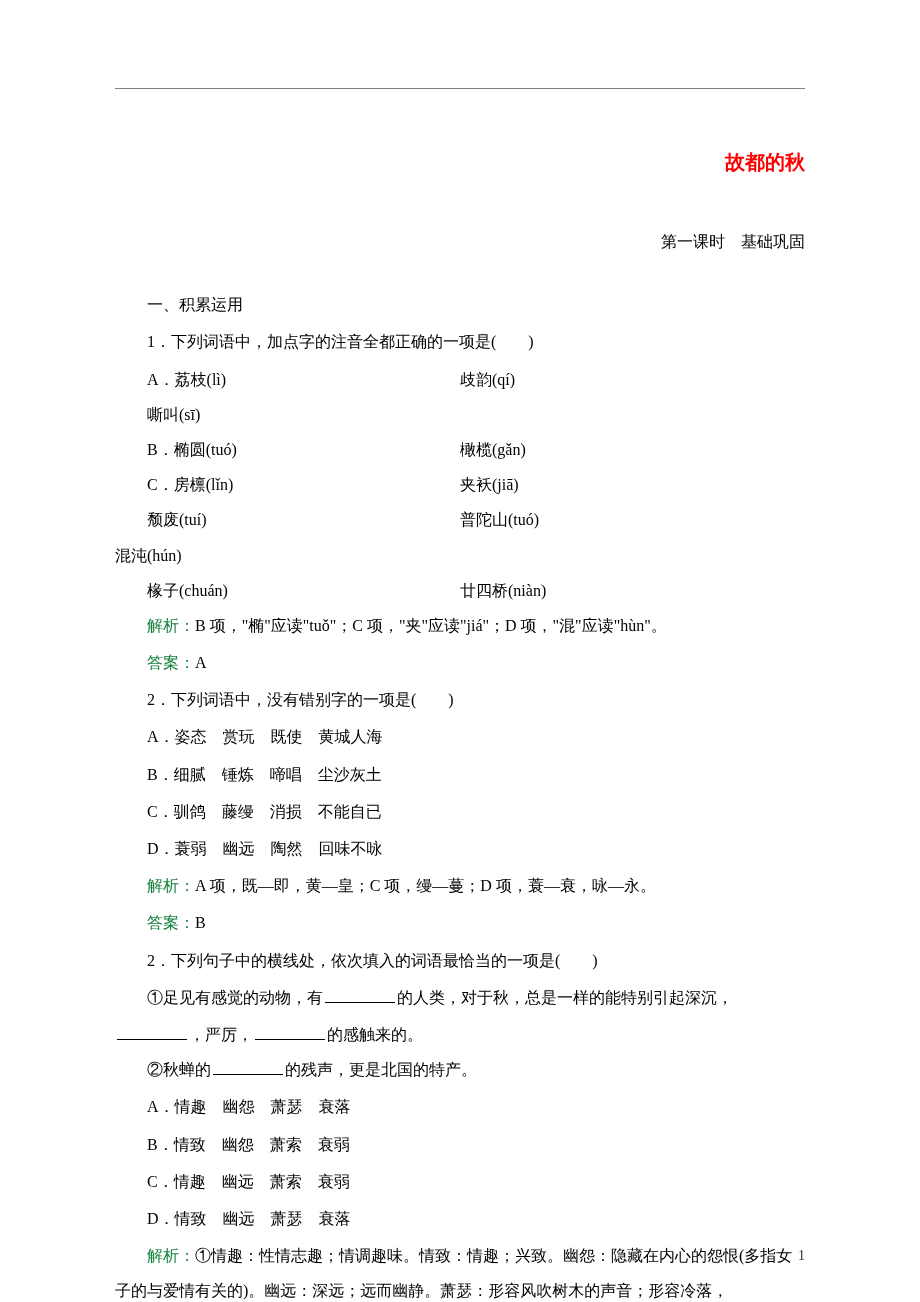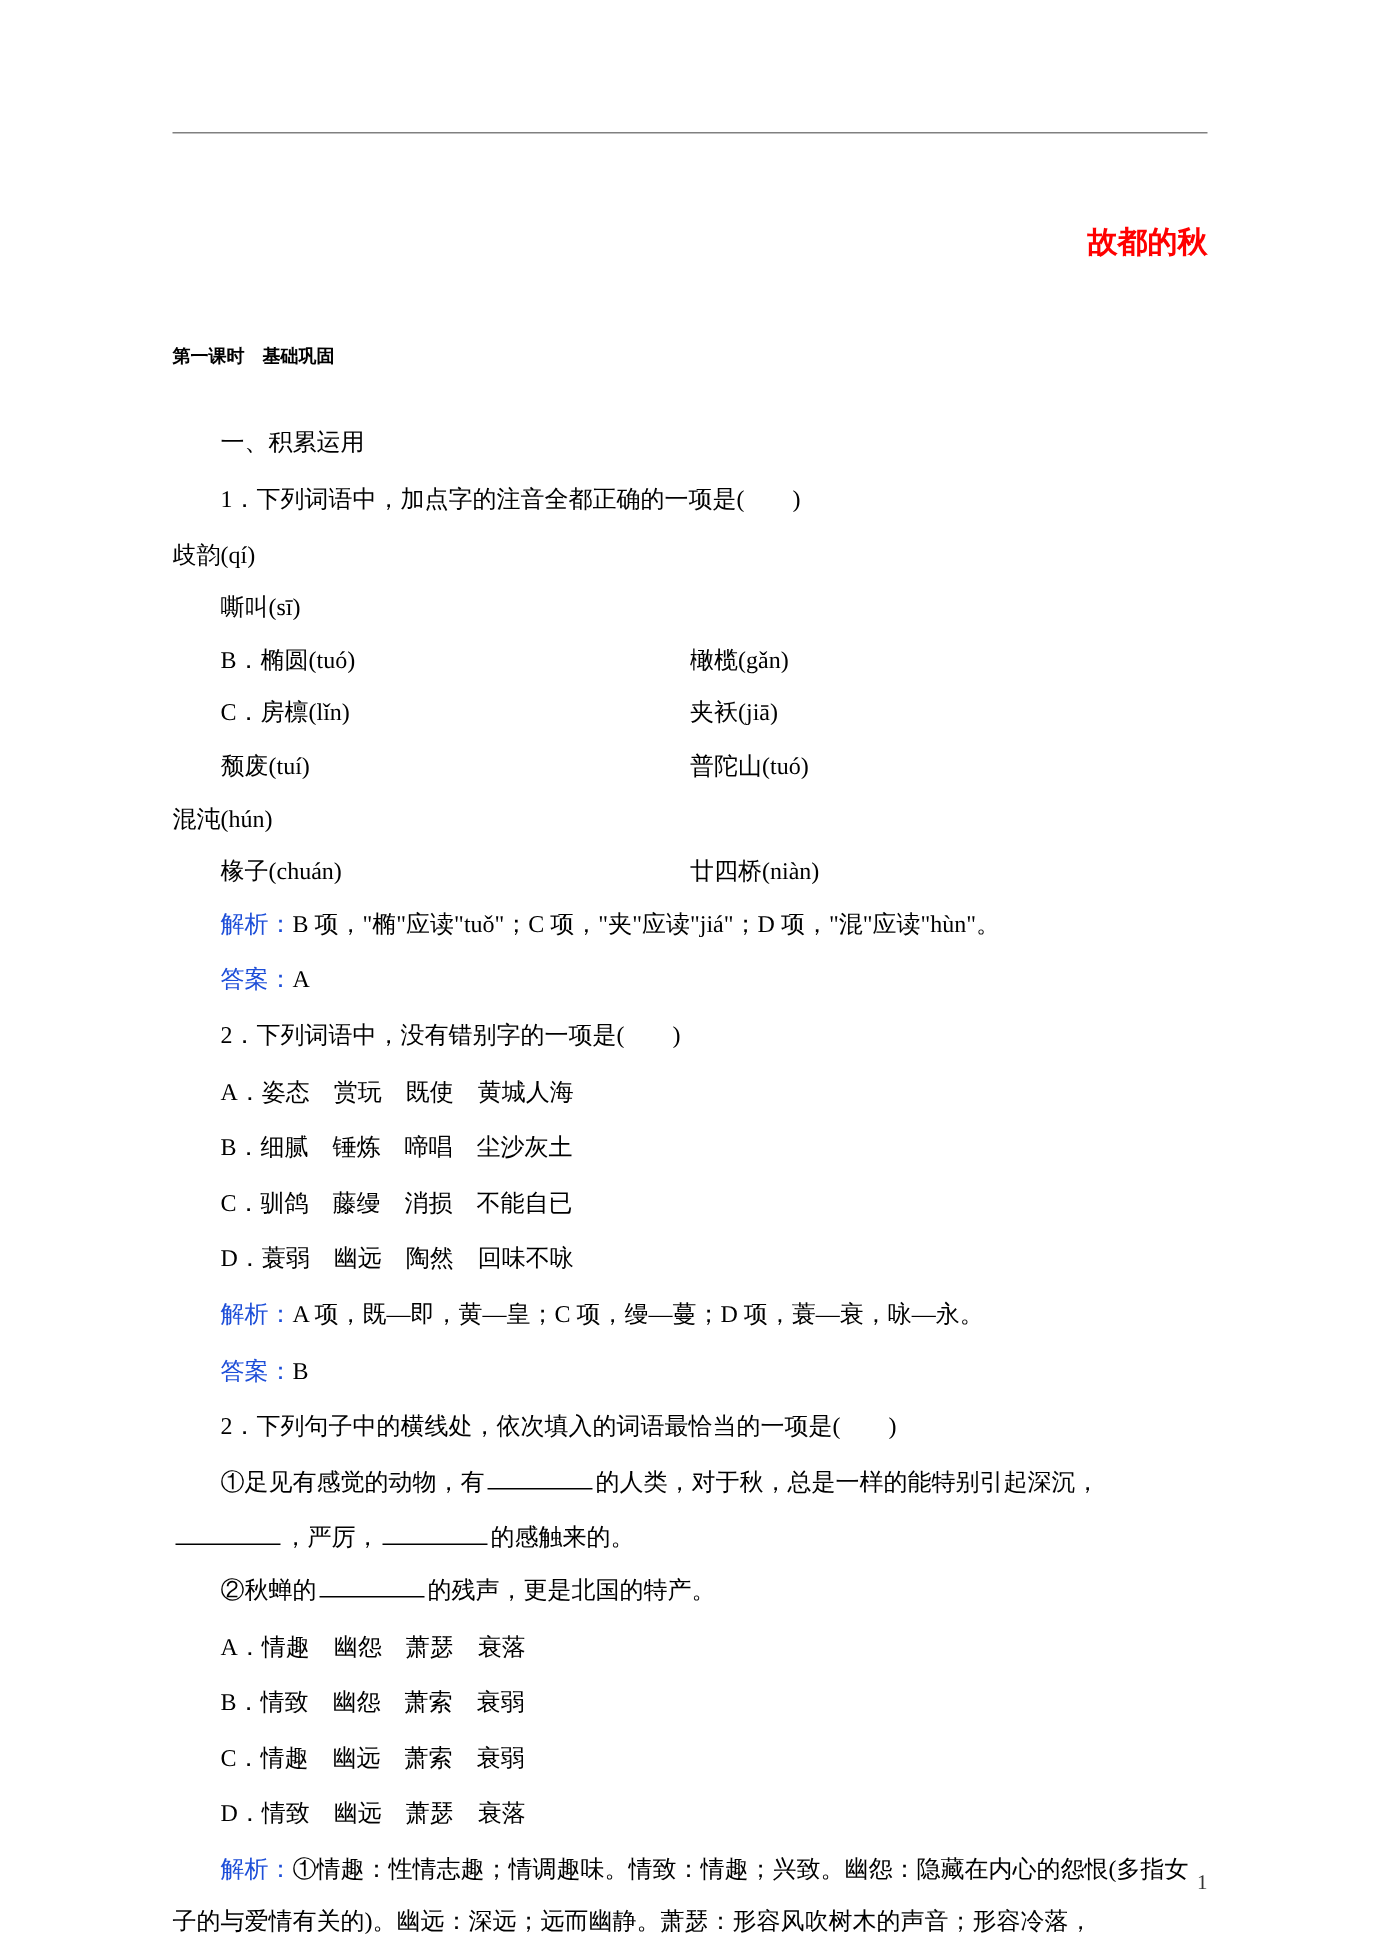--- a/index.html
+++ b/index.html
@@ -28,41 +28,40 @@
     right: 115px;
   }
   .title {
     text-align: right;
     color: #ff0000;
     font-weight: bold;
     font-size: 20px;
     margin-bottom: 40px;
   }
   .subtitle {
-    text-align: left;
-    font-size: 12px;
+    text-align: right;
+    font-size: 16px;
     margin-bottom: 28px;
-    font-weight: bold;
   }
   .section {
     text-indent: 2em;
     margin-bottom: 2px;
   }
   .row {
     display: flex;
     text-indent: 0;
   }
   .row .left {
     width: 50%;
     text-indent: 2em;
   }
   .row .right {
     width: 50%;
   }
-  .blue { color: #1d4ed8; }
+  .blue { color: #15803d; }
   .page-num {
     position: absolute;
     bottom: 30px;
     right: 115px;
     font-size: 14px;
     color: #333;
   }
   .blank {
     display: inline-block;
     border-bottom: 1px solid #000;
@@ -79,20 +78,21 @@
 
 <div class="content">
 
   <div class="title">故都的秋</div>
   <div class="subtitle">第一课时　基础巩固</div>
 
   <div class="section">一、积累运用</div>
 
   <div class="section">1．下列词语中，加点字的注音全都正确的一项是(　　)</div>
   <div class="row">
+    <div class="left">A．荔枝(lì)</div>
     <div class="right">歧韵(qí)</div>
   </div>
   <div class="row">
     <div class="left">嘶叫(sī)</div>
   </div>
   <div class="row">
     <div class="left">B．椭圆(tuó)</div>
     <div class="right">橄榄(gǎn)</div>
   </div>
   <div class="row">

